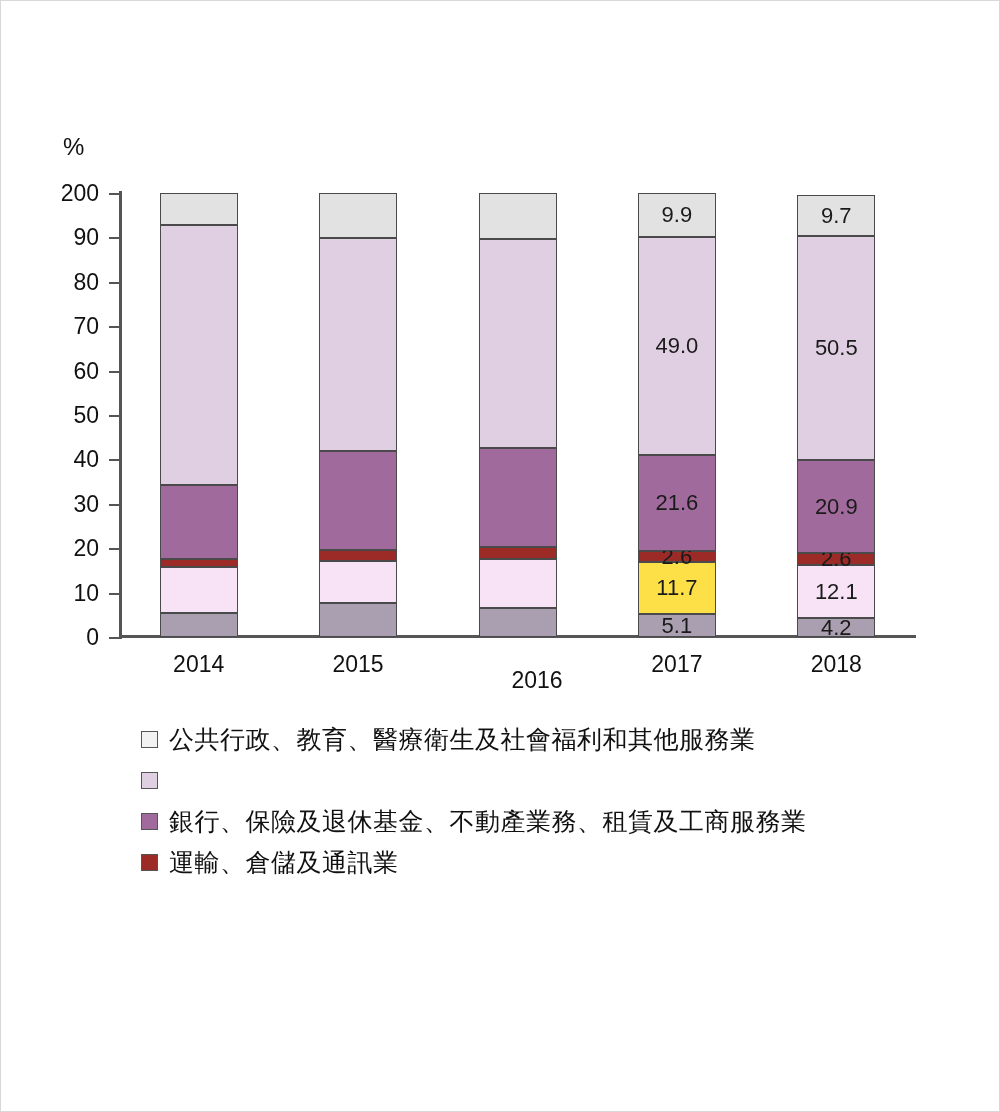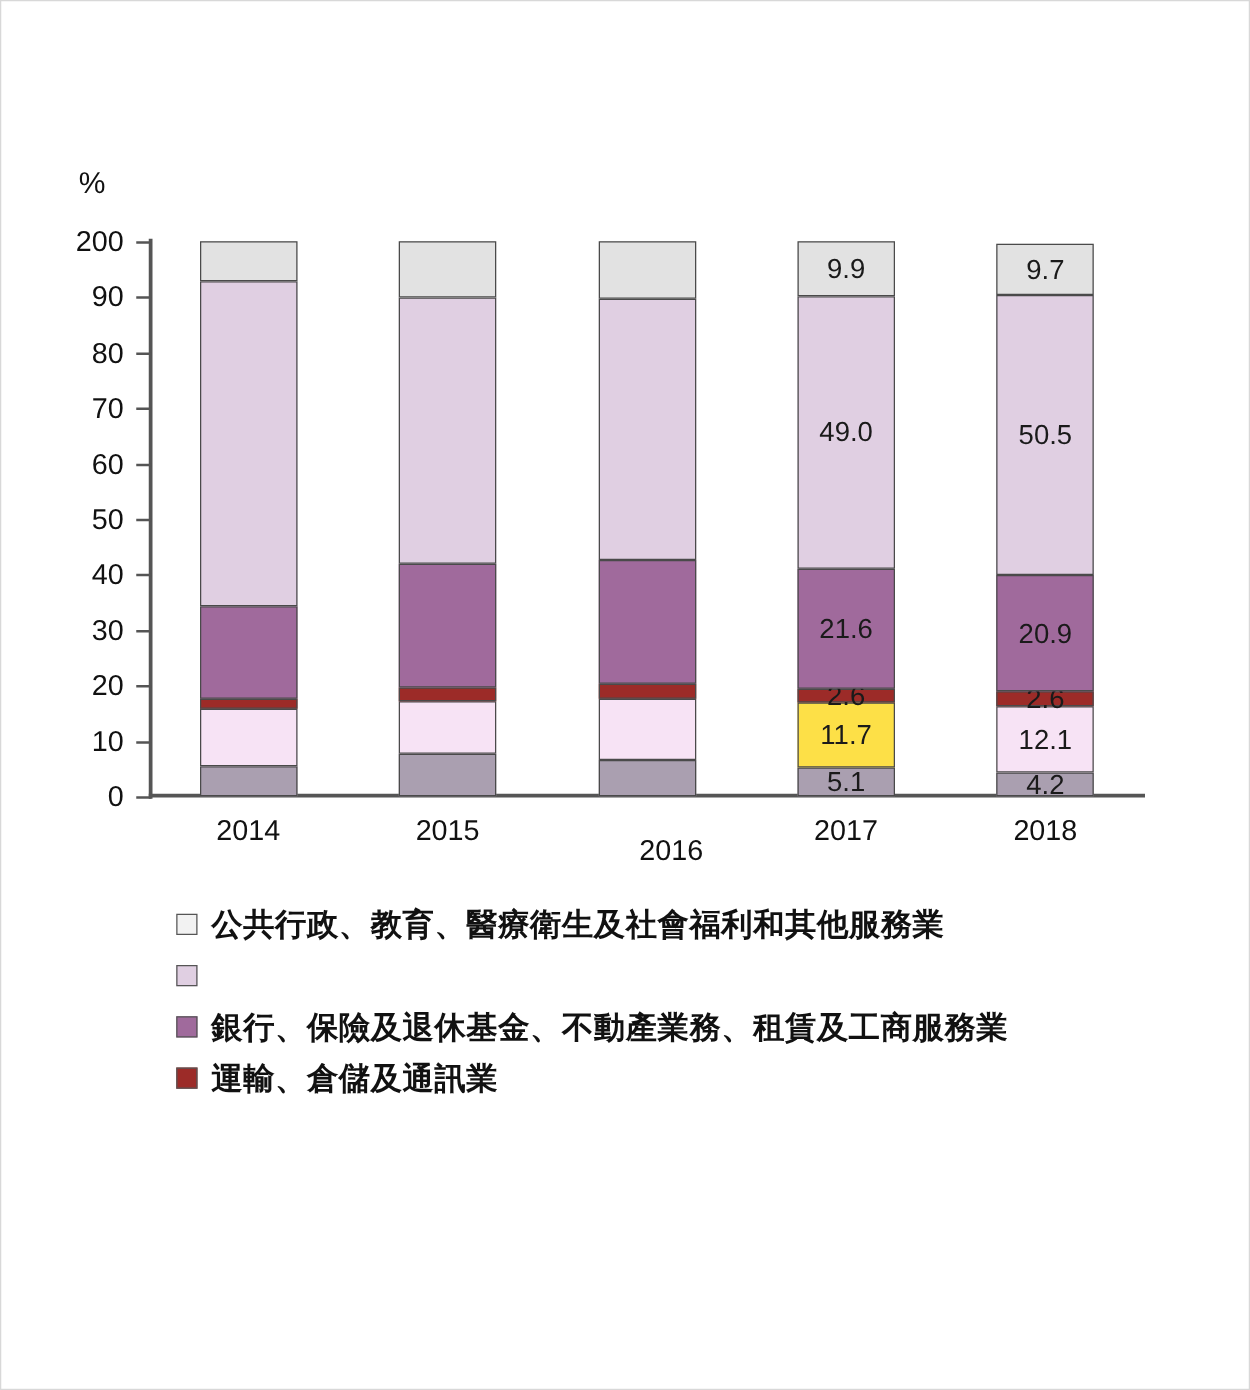--- a/index.html
+++ b/index.html
@@ -107,21 +107,20 @@
     text-align: center;
     font-size: 23px;
     color: #111;
   }
   
   #legend {
     position: absolute;
     left: 140px;
     top: 718px;
     width: 800px;
-    font-weight: bold;
   }
   .legend-row {
     display: flex;
     align-items: center;
     height: 41px;
   }
   .legend-swatch {
     width: 17px;
     height: 17px;
     border: 1.5px solid #555;

